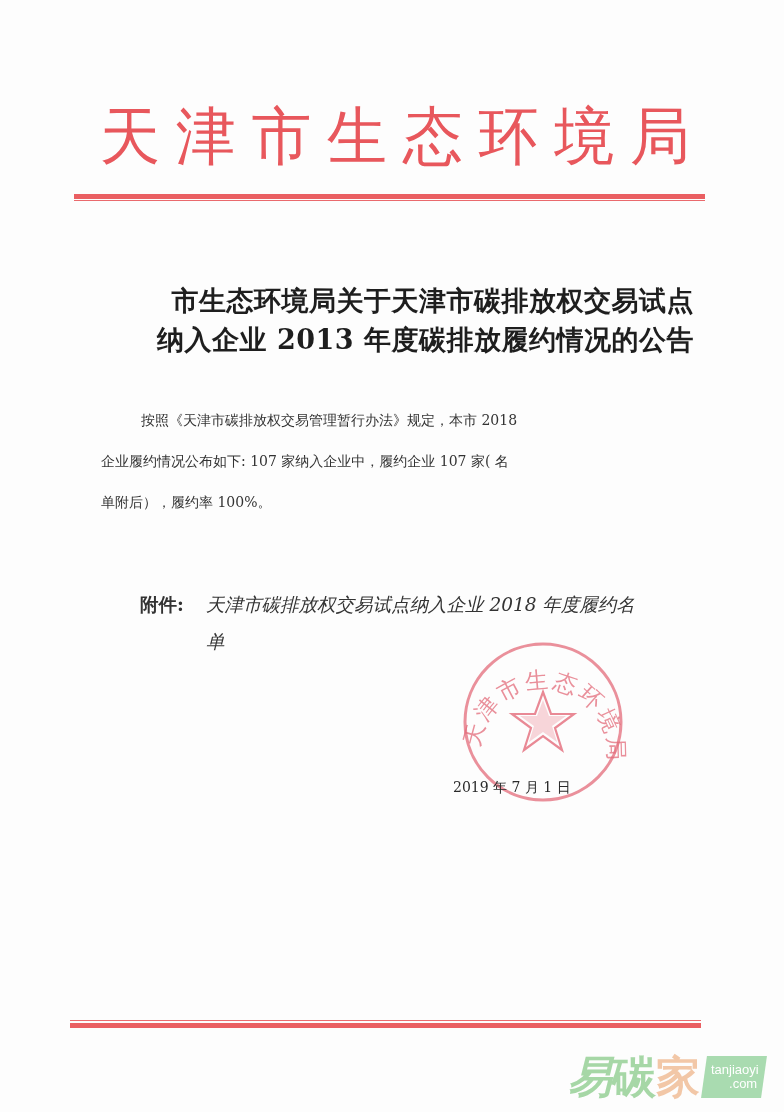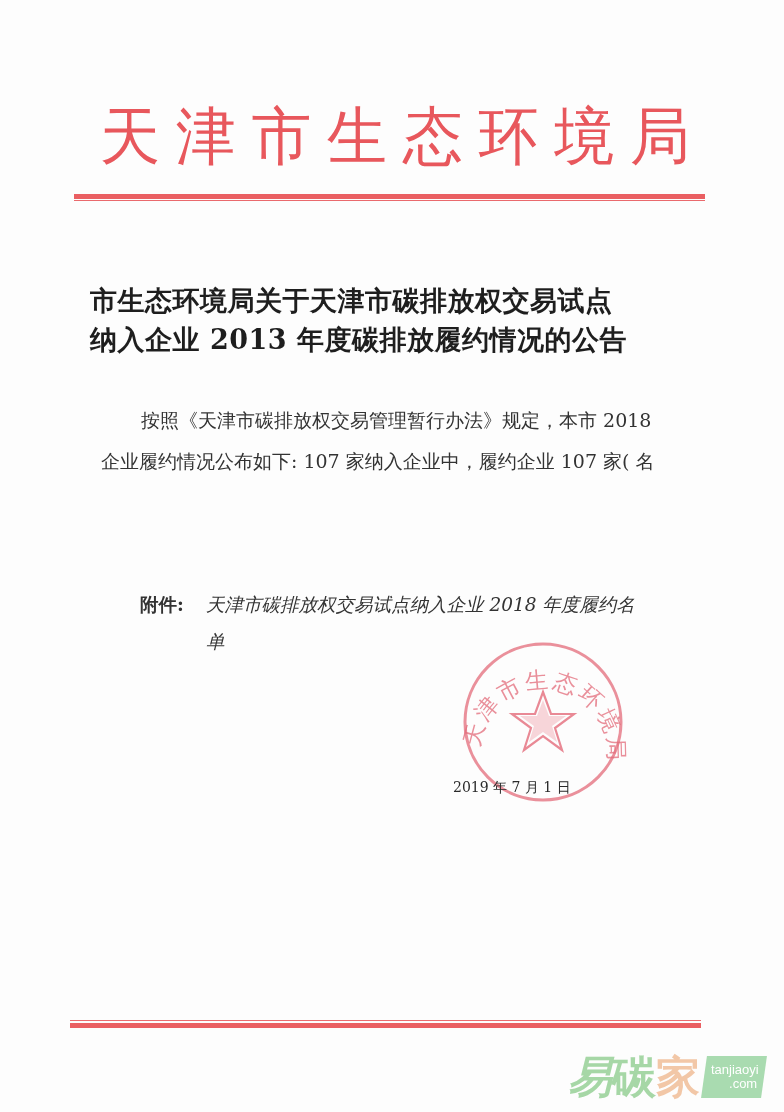--- a/index.html
+++ b/index.html
@@ -16,30 +16,30 @@
     font-size:60px; line-height:60px; color:#e8575c; font-weight:normal;
     transform:scaleY(1.05);
   }
   .rule { position:absolute; }
   .rule-top-thick { left:74px; top:194px; width:631px; height:5px; background:#ea5f62; }
   .rule-top-thin  { left:74px; top:200px; width:631px; height:1px; background:#ea6a6d; }
   .rule-bot-thin  { left:70px; top:1020px; width:631px; height:1px; background:#ea6a6d; }
   .rule-bot-thick { left:70px; top:1023px; width:631px; height:5px; background:#ea5f62; }
 
   .doc-title {
-    position:absolute; left:90px; top:281px; width:604px; text-align:left;
+    position:absolute; left:90px; top:281px; width:604px; text-align:right;
     font-family:"DejaVu Serif","Liberation Serif",serif; font-weight:bold;
     font-size:27px; line-height:39px; color:#1e1e1e; letter-spacing:0.5px;
   }
   .doc-title div { white-space:nowrap; }
 
   .body-text {
     position:absolute; left:101px; top:400px; width:592px;
     font-family:"DejaVu Serif","Liberation Serif",serif;
-    font-size:19px; line-height:41px; color:#333; text-align:justify;
+    font-size:14px; line-height:41px; color:#333; text-align:justify;
   }
   .body-text .line { white-space:nowrap; display:block; }
   .body-text .indent { padding-left:40px; }
 
   .attach {
     position:absolute; left:140px; top:586px; width:560px;
     font-family:"DejaVu Serif","Liberation Serif",serif;
     font-size:18.5px; line-height:37px; color:#333;
   }
   .attach .label { position:absolute; left:0; top:0; white-space:nowrap;font-weight:bold; }
@@ -88,20 +88,21 @@
 <div class="rule rule-top-thin"></div>
 
 <div class="doc-title">
   <div>市生态环境局关于天津市碳排放权交易试点</div>
   <div>纳入企业 2013 年度碳排放履约情况的公告</div>
 </div>
 
 <div class="body-text">
   <span class="line indent">按照《天津市碳排放权交易管理暂行办法》规定，本市 2018</span>
   <span class="line">企业履约情况公布如下: 107 家纳入企业中，履约企业 107 家( 名</span>
+  <span class="line">单附后），履约率 100%。</span>
 </div>
 
 <div class="attach">
   <span class="label">附件:</span>
   <div class="content">
     <span>天津市碳排放权交易试点纳入企业 2018 年度履约名</span>
     <span>单</span>
   </div>
 </div>
 

